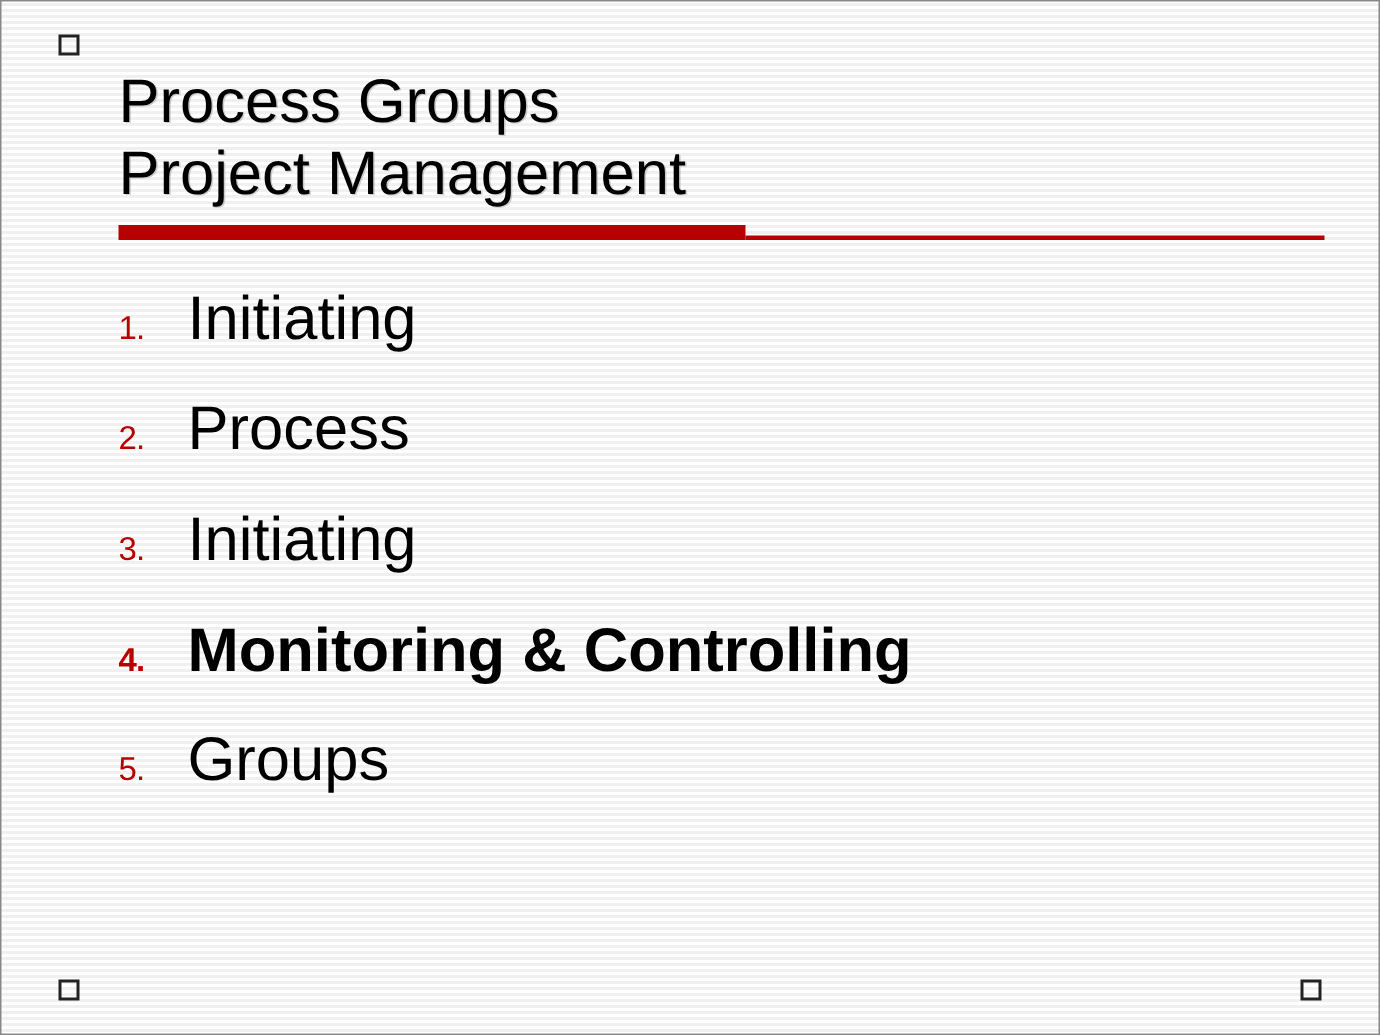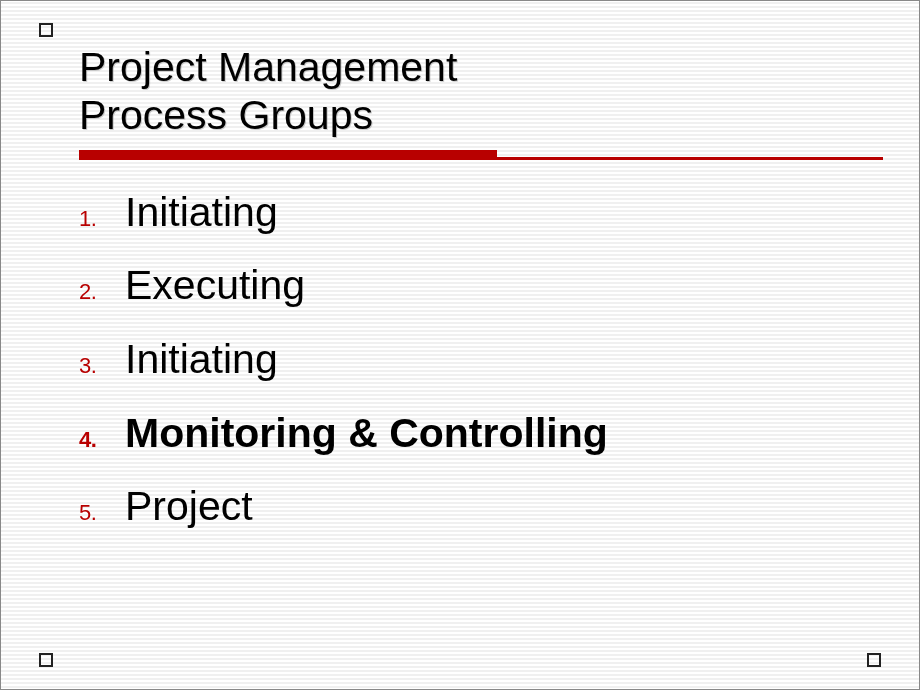--- a/index.html
+++ b/index.html
@@ -107,44 +107,44 @@
   </style>
 </head>
 <body>
 
 <div class="slide-frame">
   <div class="corner-square corner-tl"></div>
   <div class="corner-square corner-bl"></div>
   <div class="corner-square corner-br"></div>
 
   <div class="title-block">
+    <div class="title-line">Process Groups</div>
     <div class="title-line">Project Management</div>
-    <div class="title-line">Process Groups</div>
   </div>
 
   <div class="accent-line">
     <div class="accent-thick"></div>
     <div class="accent-thin"></div>
   </div>
 
   <div class="list-block">
     <div class="list-item">
       <span class="list-number">1.</span>
       <span class="list-text">Initiating</span>
     </div>
     <div class="list-item">
       <span class="list-number">2.</span>
-      <span class="list-text">Executing</span>
+      <span class="list-text">Process</span>
     </div>
     <div class="list-item">
       <span class="list-number">3.</span>
       <span class="list-text">Initiating</span>
     </div>
     <div class="list-item">
       <span class="list-number bold">4.</span>
       <span class="list-text bold">Monitoring &amp; Controlling</span>
     </div>
     <div class="list-item">
       <span class="list-number">5.</span>
-      <span class="list-text">Project</span>
+      <span class="list-text">Groups</span>
     </div>
   </div>
 </div>
 
 </body></html>

